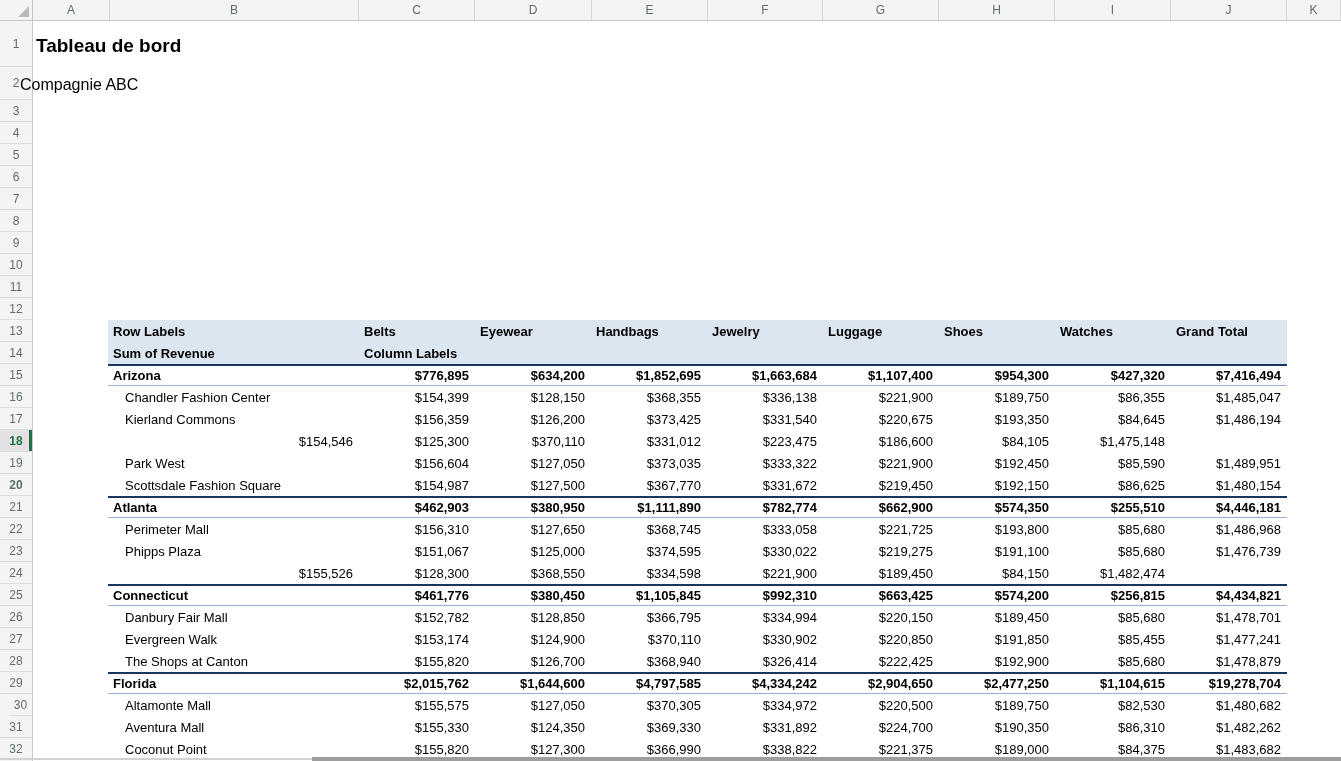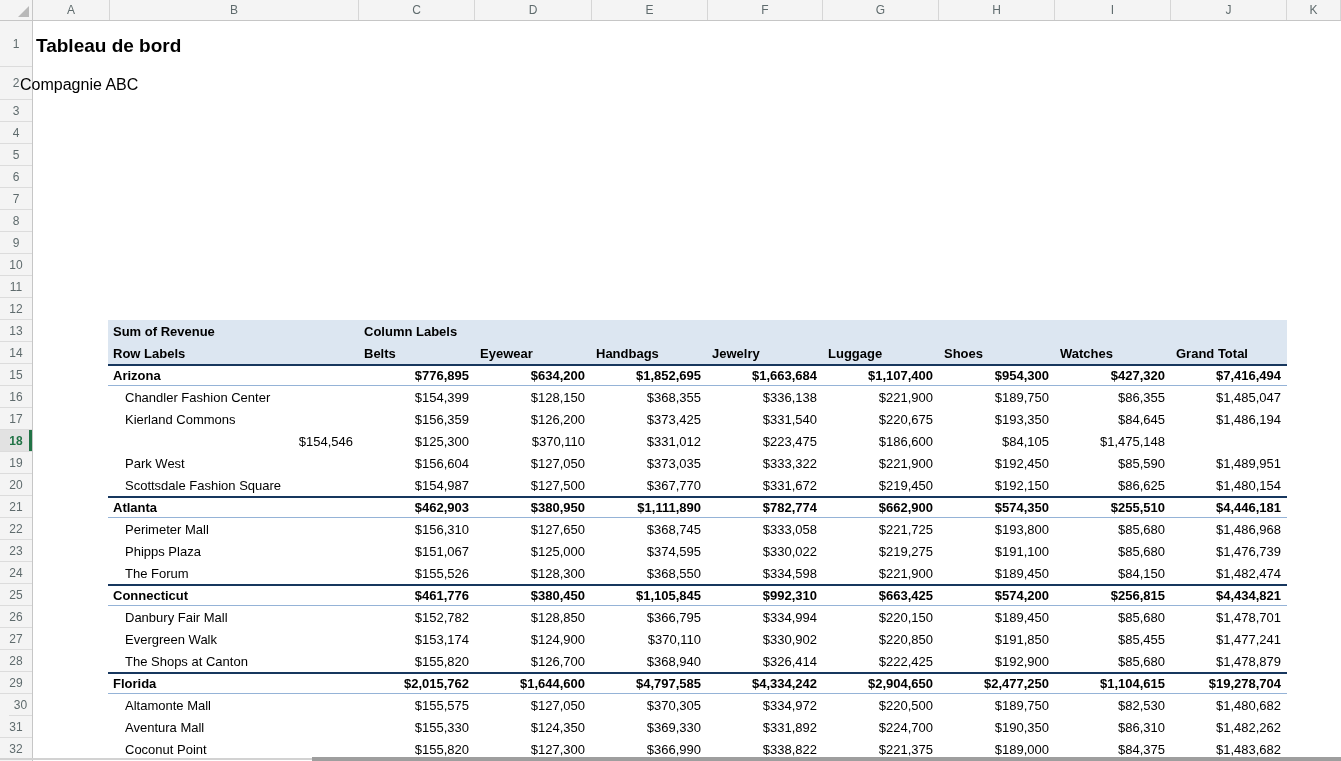--- a/index.html
+++ b/index.html
@@ -77,60 +77,60 @@
       <div class="rowhdr" style="height: 22px;">10</div>
       <div class="rowhdr" style="height: 22px;">11</div>
       <div class="rowhdr" style="height: 22px;">12</div>
       <div class="rowhdr" style="height: 22px;">13</div>
       <div class="rowhdr" style="height: 22px;">14</div>
       <div class="rowhdr" style="height: 22px;">15</div>
       <div class="rowhdr" style="height: 22px;">16</div>
       <div class="rowhdr" style="height: 22px;">17</div>
       <div class="rowhdr active" style="height: 22px;">18<span class="bar"></span></div>
       <div class="rowhdr" style="height: 22px;">19</div>
-      <div class="rowhdr" style="height: 22px;">20</div>
+      <div class="rowhdr" style="height: 22px; font-weight: bold;">20</div>
       <div class="rowhdr" style="height: 22px;">21</div>
       <div class="rowhdr" style="height: 22px;">22</div>
       <div class="rowhdr" style="height: 22px;">23</div>
       <div class="rowhdr" style="height: 22px;">24</div>
       <div class="rowhdr" style="height: 22px;">25</div>
       <div class="rowhdr" style="height: 22px;">26</div>
       <div class="rowhdr" style="height: 22px;">27</div>
       <div class="rowhdr" style="height: 22px;">28</div>
       <div class="rowhdr" style="height: 22px;">29</div>
       <div class="rowhdr" style="height: 22px; margin-left: 9px;">30</div>
       <div class="rowhdr" style="height: 22px;">31</div>
       <div class="rowhdr" style="height: 22px;">32</div>
     </div>
 
   <div class="title">Tableau de bord</div>
   <div class="subtitle">Compagnie ABC</div>
 
   <div class="pivot">
       <div class="prow phead">
-        <div class="pcell plabel">Sum of Revenue</div>
-        <div class="pcell plabel">Column Labels</div>
-        <div class="pcell plabel"></div>
-        <div class="pcell plabel"></div>
-        <div class="pcell plabel"></div>
-        <div class="pcell plabel"></div>
-        <div class="pcell plabel"></div>
-        <div class="pcell plabel"></div>
-        <div class="pcell plabel"></div>
-      </div>
-      <div class="prow phead">
         <div class="pcell plabel">Row Labels</div>
         <div class="pcell plabel">Belts</div>
         <div class="pcell plabel">Eyewear</div>
         <div class="pcell plabel">Handbags</div>
         <div class="pcell plabel">Jewelry</div>
         <div class="pcell plabel">Luggage</div>
         <div class="pcell plabel">Shoes</div>
         <div class="pcell plabel">Watches</div>
         <div class="pcell plabel">Grand Total</div>
+      </div>
+      <div class="prow phead">
+        <div class="pcell plabel">Sum of Revenue</div>
+        <div class="pcell plabel">Column Labels</div>
+        <div class="pcell plabel"></div>
+        <div class="pcell plabel"></div>
+        <div class="pcell plabel"></div>
+        <div class="pcell plabel"></div>
+        <div class="pcell plabel"></div>
+        <div class="pcell plabel"></div>
+        <div class="pcell plabel"></div>
       </div>
       <div class="prow state">
         <div class="pcell plabel">Arizona</div>
         <div class="pcell pval">$776,895</div>
         <div class="pcell pval">$634,200</div>
         <div class="pcell pval">$1,852,695</div>
         <div class="pcell pval">$1,663,684</div>
         <div class="pcell pval">$1,107,400</div>
         <div class="pcell pval">$954,300</div>
         <div class="pcell pval">$427,320</div>
@@ -217,21 +217,20 @@
         <div class="pcell pval">$151,067</div>
         <div class="pcell pval">$125,000</div>
         <div class="pcell pval">$374,595</div>
         <div class="pcell pval">$330,022</div>
         <div class="pcell pval">$219,275</div>
         <div class="pcell pval">$191,100</div>
         <div class="pcell pval">$85,680</div>
         <div class="pcell pval">$1,476,739</div>
       </div>
       <div class="prow store">
-        <div class="pcell plabel">The Forum</div>
         <div class="pcell pval">$155,526</div>
         <div class="pcell pval">$128,300</div>
         <div class="pcell pval">$368,550</div>
         <div class="pcell pval">$334,598</div>
         <div class="pcell pval">$221,900</div>
         <div class="pcell pval">$189,450</div>
         <div class="pcell pval">$84,150</div>
         <div class="pcell pval">$1,482,474</div>
       </div>
       <div class="prow state">

